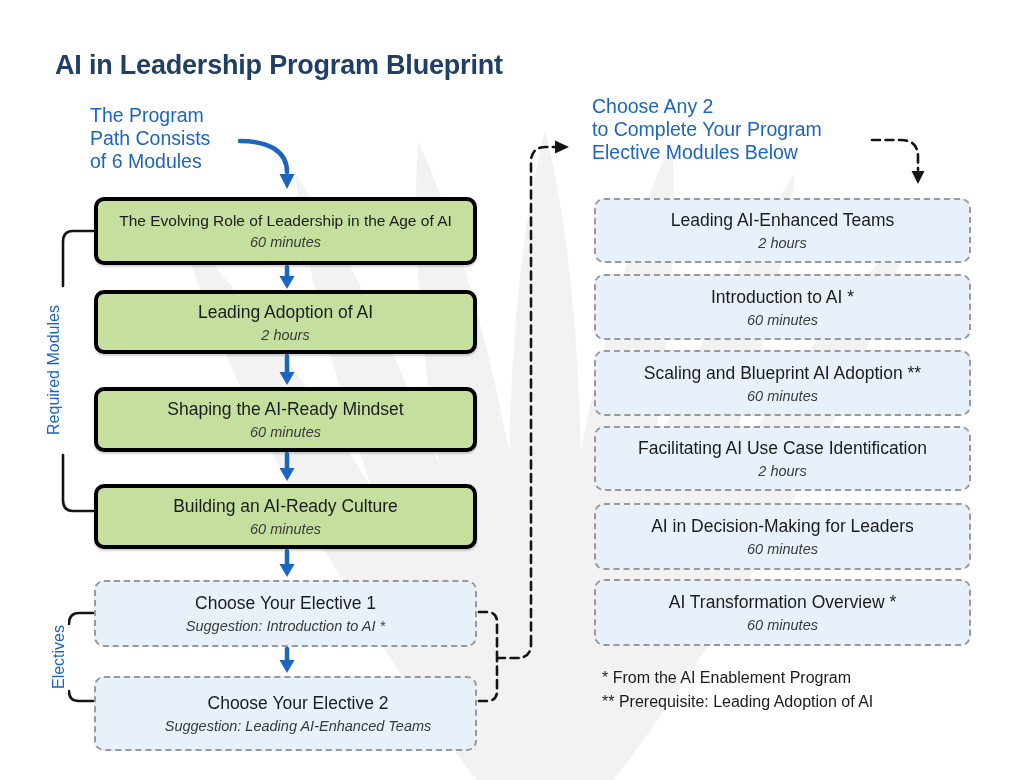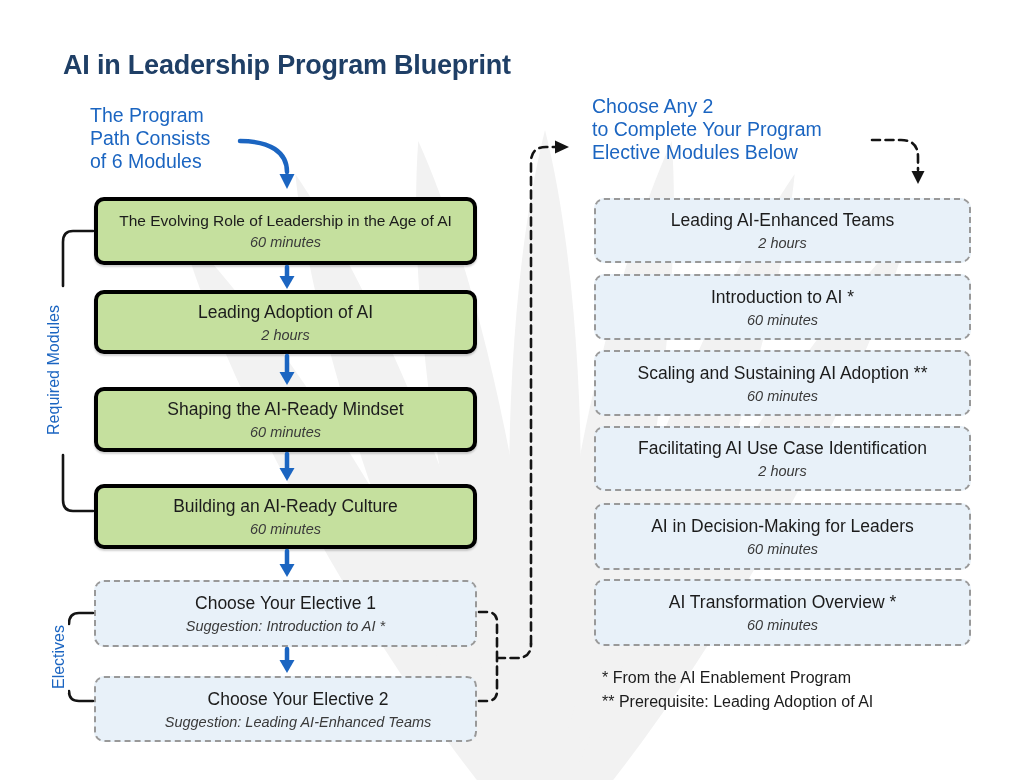--- a/index.html
+++ b/index.html
@@ -4,21 +4,21 @@
 <style>
   html,body{margin:0;padding:0;background:#ffffff;}
   #canvas{
     position:relative;width:1020px;height:780px;background:#ffffff;overflow:hidden;
     font-family:"Liberation Sans","DejaVu Sans",sans-serif;color:#1c1c1c;
   }
   svg.layer{position:absolute;left:0;top:0;pointer-events:none;}
   #watermark{z-index:0;}
   #connectors{z-index:3;}
   .page-title{
-    position:absolute;left:63px;top:50px;z-index:4;
+    position:absolute;left:55px;top:50px;z-index:4;
     font-size:27px;font-weight:700;color:#1f3f66;letter-spacing:-0.2px;text-align:right;
   }
   .intro{
     position:absolute;z-index:4;font-size:19.5px;line-height:23px;color:#1b65c1;
   }
   .intro-left{left:90px;top:104px;}
   .intro-right{left:592px;top:95px;}
   .side-label{
     position:absolute;z-index:4;color:#1b65c1;font-size:16px;white-space:nowrap;
     transform:translate(-50%,-50%) rotate(-90deg);background:#ffffff;padding:0 4px;
@@ -93,35 +93,35 @@
   </div>
   <div class="module green" style="top:484px;height:65px;">
     <div class="m-title">Building an AI-Ready Culture</div>
     <div class="m-sub">60 minutes</div>
   </div>
 
   <div class="module elective left-col" style="top:580px;height:67px;">
     <div class="m-title">Choose Your Elective 1</div>
     <div class="m-sub">Suggestion: Introduction to AI *</div>
   </div>
-  <div class="module elective left-col" style="top:676px;height:66px;padding-left:35px;">
+  <div class="module elective left-col" style="top:676px;height:75px;padding-left:35px;">
     <div class="m-title">Choose Your Elective 2</div>
     <div class="m-sub">Suggestion: Leading AI-Enhanced Teams</div>
   </div>
 
   <div class="module elective right-col" style="top:198px;height:65px;">
     <div class="m-title">Leading AI-Enhanced Teams</div>
     <div class="m-sub">2 hours</div>
   </div>
   <div class="module elective right-col" style="top:274px;height:66px;">
     <div class="m-title">Introduction to AI *</div>
     <div class="m-sub">60 minutes</div>
   </div>
   <div class="module elective right-col" style="top:350px;height:66px;">
-    <div class="m-title">Scaling and Sustaining AI Adoption **</div>
+    <div class="m-title">Scaling and Blueprint AI Adoption **</div>
     <div class="m-sub">60 minutes</div>
   </div>
   <div class="module elective right-col" style="top:426px;height:65px;">
     <div class="m-title">Facilitating AI Use Case Identification</div>
     <div class="m-sub">2 hours</div>
   </div>
   <div class="module elective right-col" style="top:503px;height:67px;">
     <div class="m-title">AI in Decision-Making for Leaders</div>
     <div class="m-sub">60 minutes</div>
   </div>

